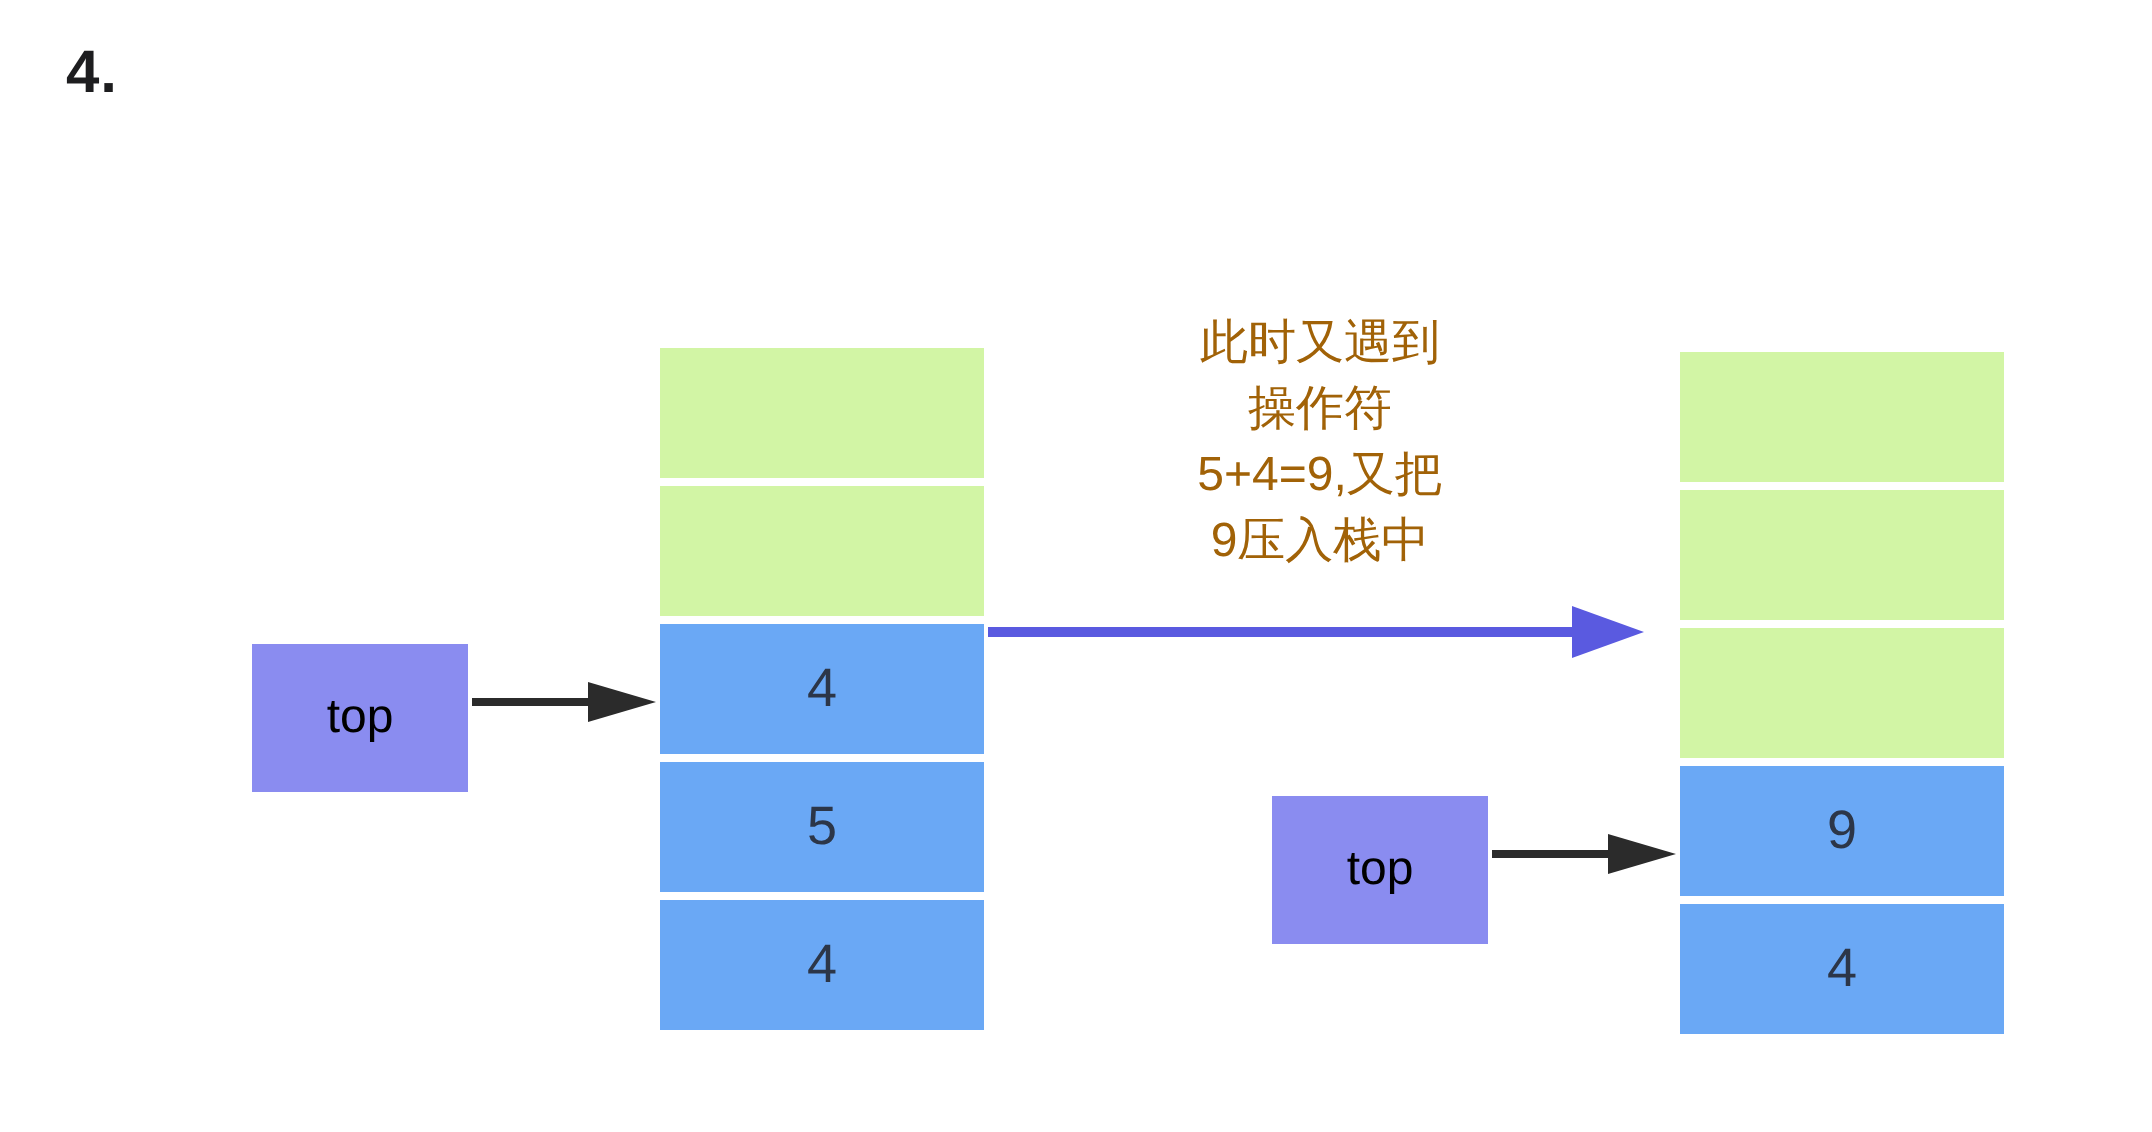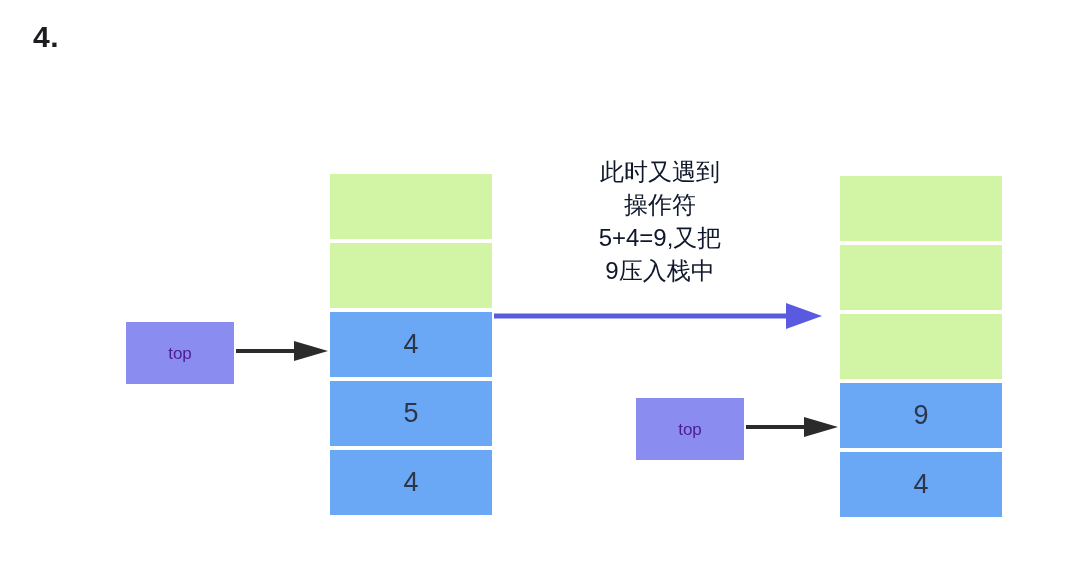--- a/index.html
+++ b/index.html
@@ -55,27 +55,27 @@
     line-height: 1;
     box-sizing: border-box;
   }
   .cell.empty  { background: #d2f5a5; }
   .cell.filled { background: #6aa8f5; }
 
   
   .top-box {
     position: absolute;
     width: 108px;
-    height: 62px;
+    height: 74px;
     background: #8a8cf0;
     display: flex;
     align-items: center;
     justify-content: center;
-    color: #4c1d95;
-    font-size: 17px;
+    color: #000000;
+    font-size: 24px;
     line-height: 1;
     box-sizing: border-box;
   }
   #top-box-left  { left: 126px; top: 322px; }
   #top-box-right { left: 636px; top: 398px; }
 
   
   .black-arrow {
     position: absolute;
     height: 24px;
@@ -94,21 +94,21 @@
     display: block;
   }
 
   
   .annotation {
     position: absolute;
     left: 516px;
     top: 155px;
     width: 288px;
     text-align: center;
-    color: #0f172a;
+    color: #a16207;
     font-size: 24px;
     line-height: 1.38;
     white-space: pre-line;
   }
 </style>
 </head>
 <body>
 
 <div id="canvas">
 

